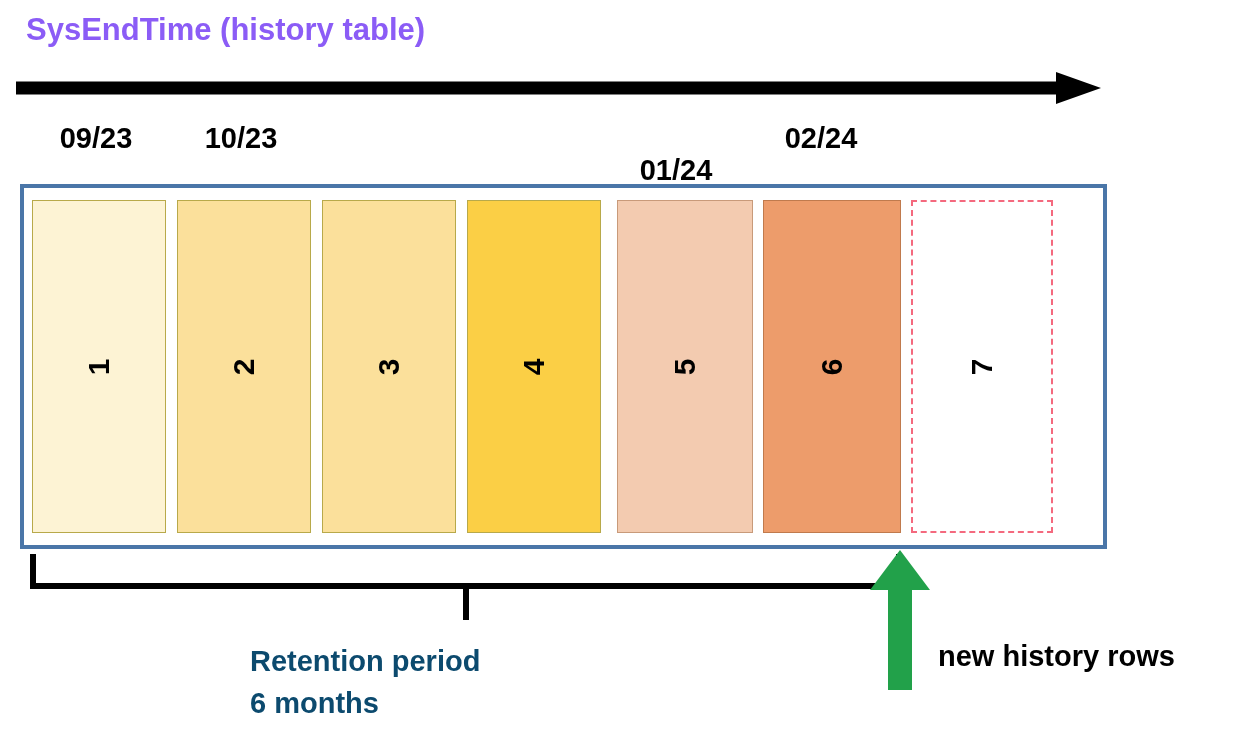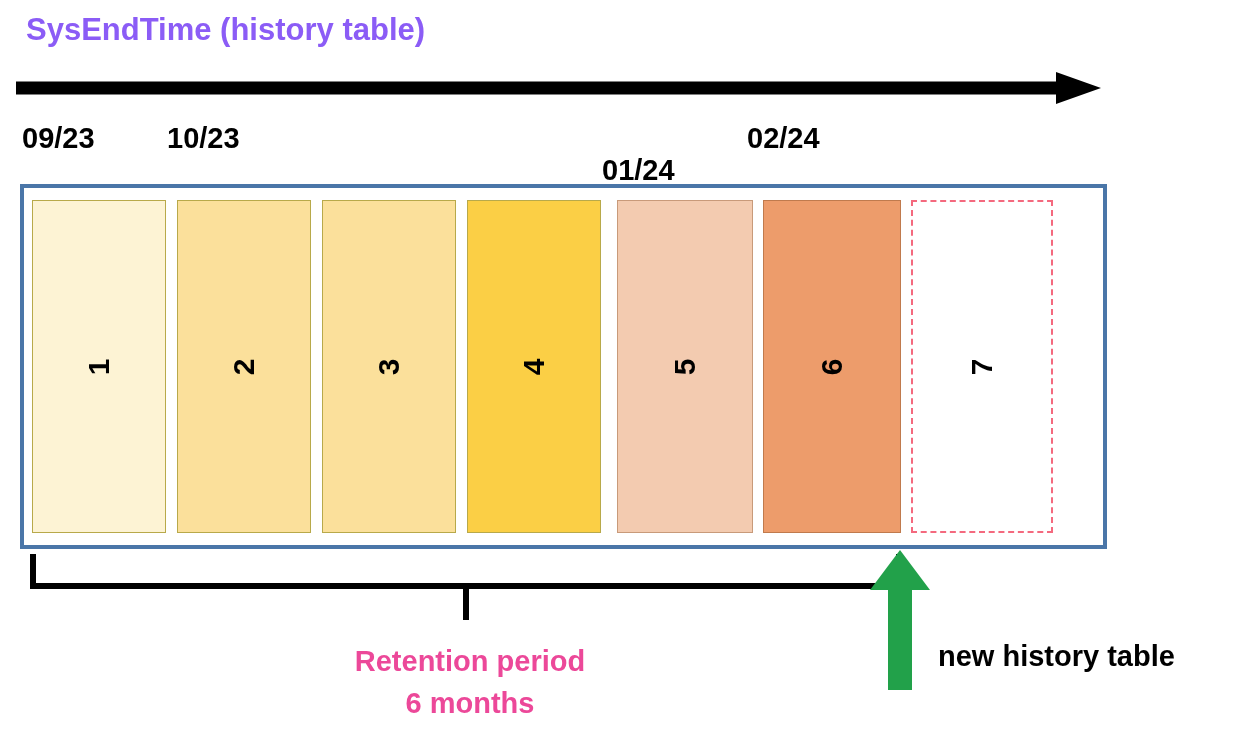--- a/index.html
+++ b/index.html
@@ -40,20 +40,21 @@
     position: absolute;
     left: 22px;
     top: 122px;
     width: 1085px;
     height: 42px;
   }
   .month-label {
     position: absolute;
     top: 0;
     width: 148px;
+    text-align: center;
     font-size: 29px;
     font-weight: bold;
     color: #000000;
   }
 
   
   .container-box {
     position: absolute;
     left: 20px;
     top: 184px;
@@ -93,24 +94,24 @@
     top: 552px;
     width: 880px;
     height: 70px;
   }
 
   .retention-text {
     position: absolute;
     left: 250px;
     top: 640px;
     width: 440px;
-    text-align: center;
+    text-align: left;
     font-size: 29px;
     font-weight: bold;
-    color: #ec4899;
+    color: #0c4a6e;
     line-height: 1.45;
   }
 
   
   .green-arrow {
     position: absolute;
     left: 868px;
     top: 550px;
     width: 64px;
     height: 140px;
@@ -181,13 +182,13 @@
   <div>Retention period</div>
   <div>6 months</div>
 </div>
 
 <div class="green-arrow">
   <svg width="64" height="140" viewBox="0 0 64 140" xmlns="http://www.w3.org/2000/svg">
     <polygon points="32,0 62,40 44,40 44,140 20,140 20,40 2,40" fill="#22a14a"></polygon>
   </svg>
 </div>
 
-<div class="new-rows-label">new history table</div>
+<div class="new-rows-label">new history rows</div>
 
 </body></html>

